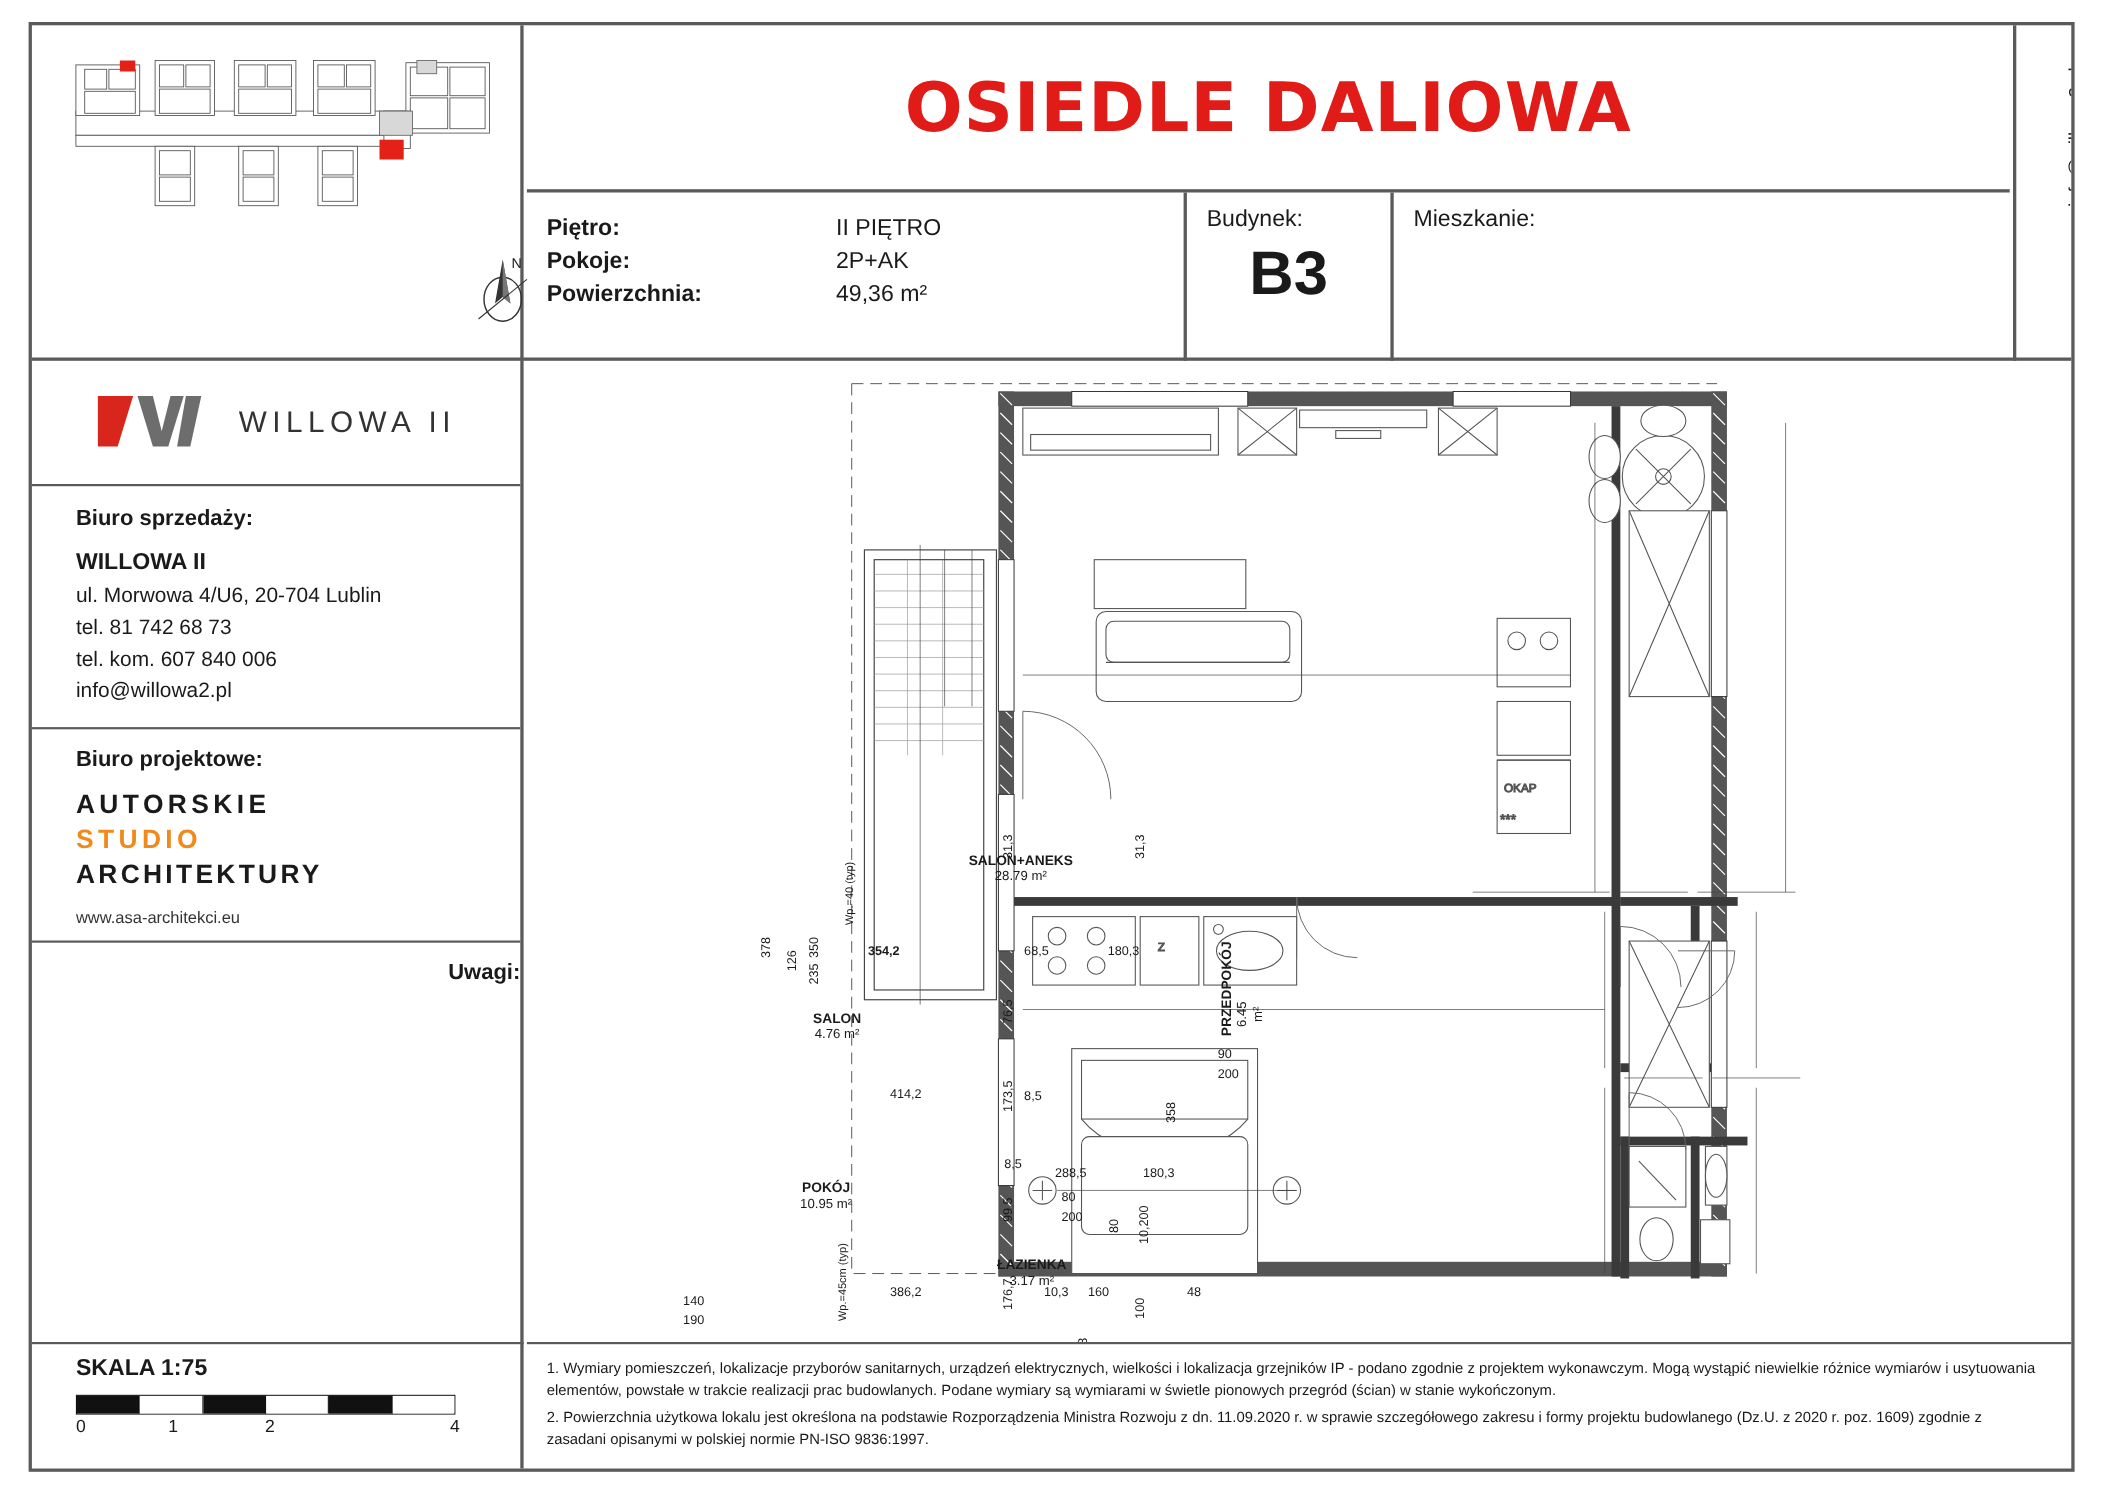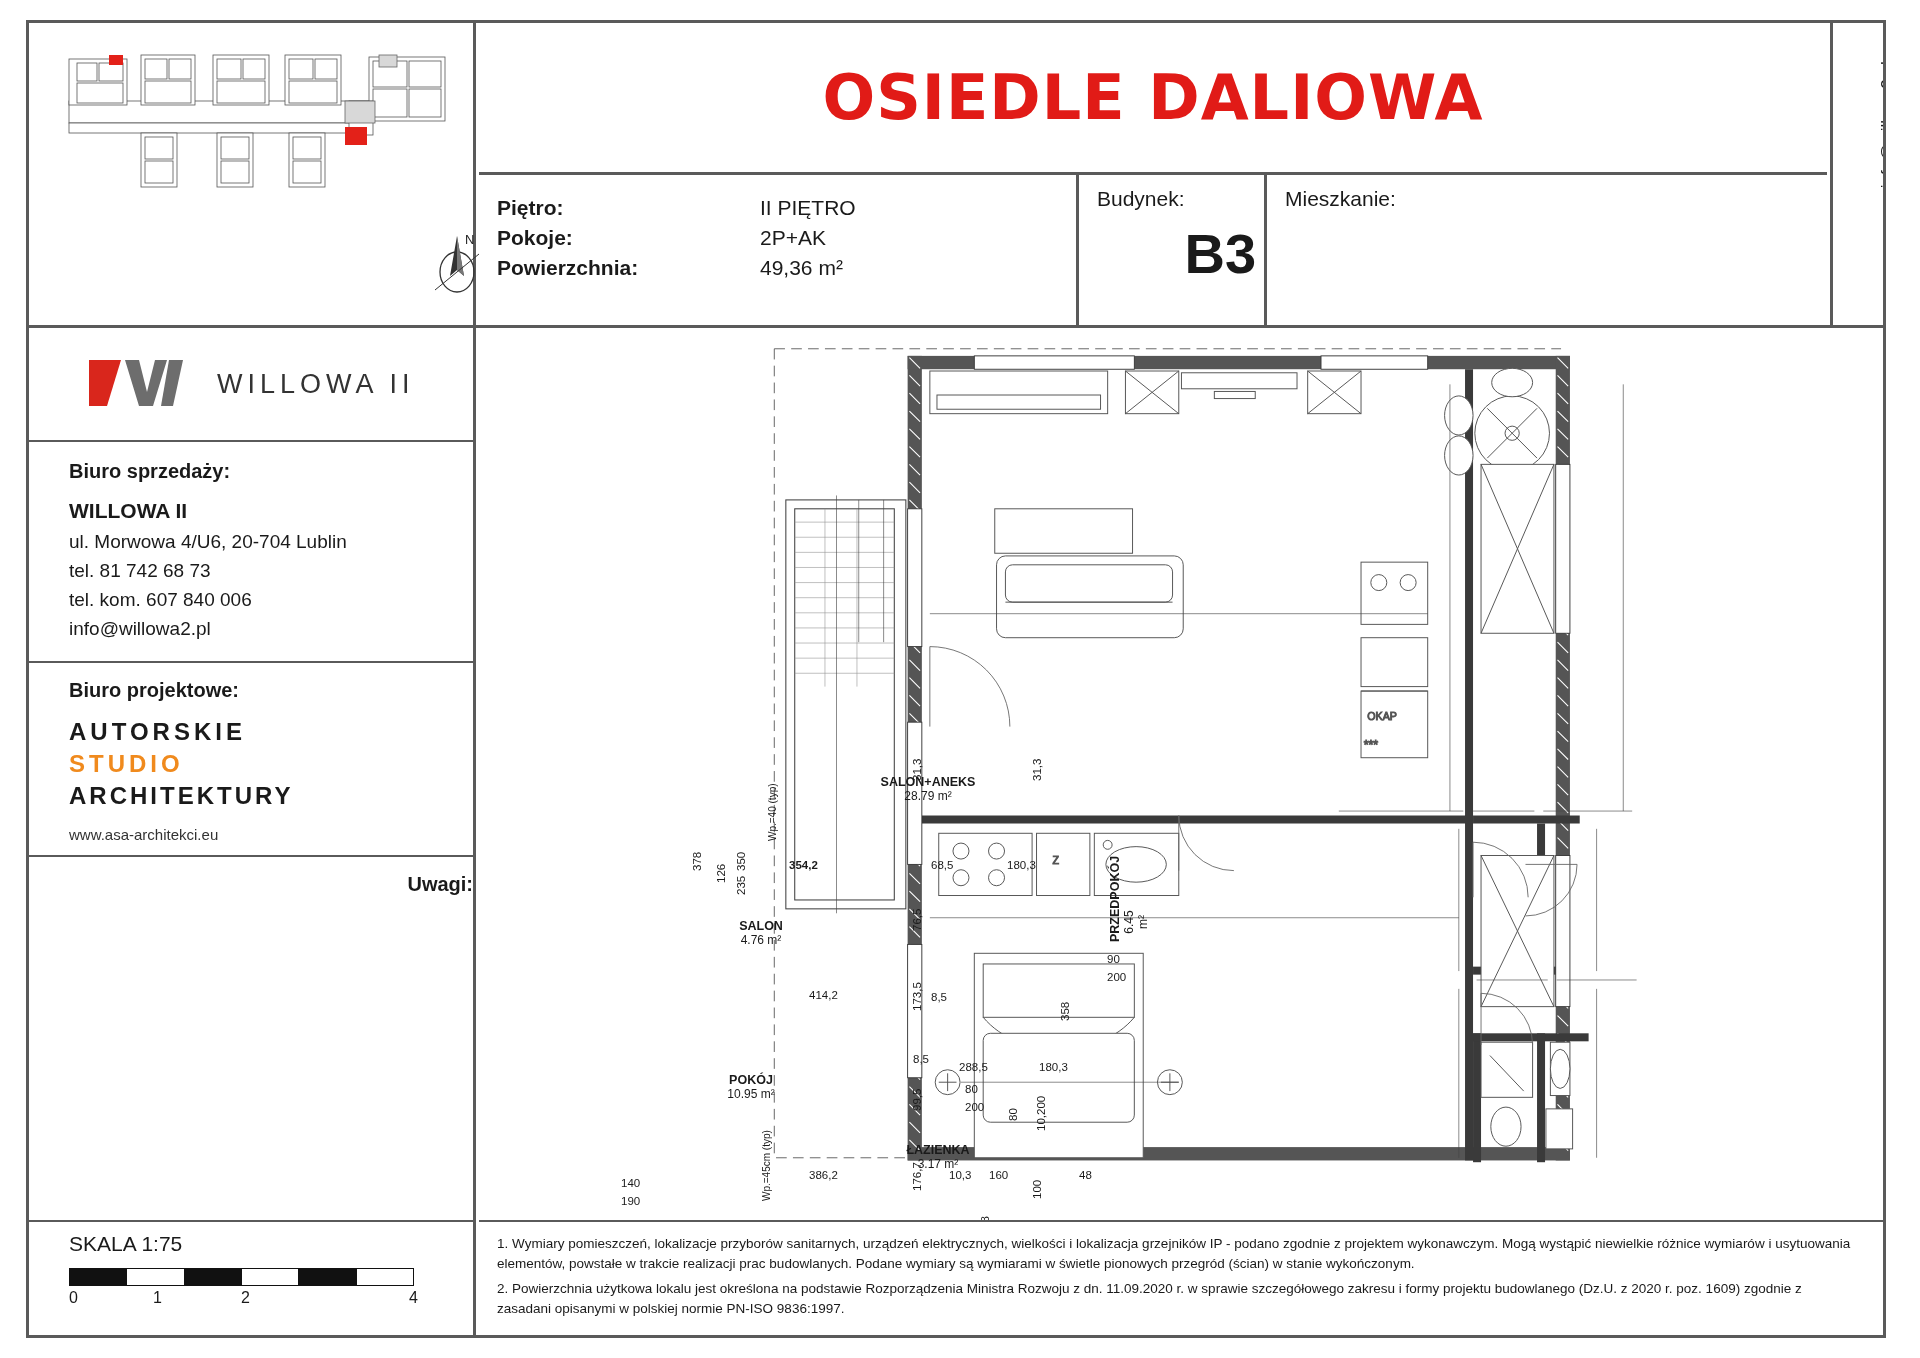--- a/index.html
+++ b/index.html
@@ -41,21 +41,21 @@
     font-size:62px; font-weight:bold; letter-spacing:1px;
     color:#e11b17;
     font-family:"DejaVu Sans", sans-serif;
   }
   .metarow { position:absolute; left:0; top:152px; right:0; bottom:0; display:flex; }
   .meta-left { flex:0 0 600px; padding:18px 0 0 18px; border-right:3px solid #5a5a5a; }
   .meta-left table { border-collapse:collapse; }
   .meta-left td { font-size:21px; padding:3px 0; }
   .meta-left td.lab { font-weight:bold; width:185px; }
   .meta-left td.val { padding-left:78px; white-space:nowrap; }
-  .meta-bud { flex:0 0 188px; border-right:3px solid #5a5a5a; display:flex; flex-direction:row; align-items:center; }
+  .meta-bud { flex:0 0 188px; border-right:3px solid #5a5a5a; display:flex; flex-direction:column; align-items:center; }
   .meta-mie { flex:1; display:flex; flex-direction:column; align-items:center; }
   .meta-cap { font-size:21px; margin-top:12px; align-self:flex-start; padding-left:18px; }
   .meta-big { font-size:56px; font-weight:bold; margin-top:4px; }
   .meta-big.mie { font-size:62px; }
 
   .webstrip {
     position:absolute; right:0; top:0; width:53px; height:305px;
     border-left:3px solid #5a5a5a;
     overflow:hidden;
   }
@@ -83,21 +83,21 @@
   .asa3 { font-size:24px; font-weight:bold; letter-spacing:3px; margin-top:4px; }
   .asaurl { font-size:15px; margin-top:16px; color:#333; }
   .notesbox { padding:16px 0 0 40px;text-align:right; }
 
   
   .scalebox {
     position:absolute; left:0; bottom:0; width:447px; height:115px;
     border-right:3px solid #5a5a5a; border-top:2px solid #5a5a5a;
     padding:10px 0 0 40px;
   }
-  .scaletitle { font-size:21px; font-weight:normal; margin-bottom:12px; }
+  .scaletitle { font-size:21px; font-weight:bold; margin-bottom:12px; }
   .bar { width:345px; height:18px; border:1.5px solid #111; display:flex; }
   .bar div { flex:1; border-right:1.5px solid #111; }
   .bar div:last-child { border-right:none; }
   .bar .blk { background:#111; }
   .bar .wht { background:#fff; }
   .ticks { width:352px; position:relative; height:22px; font-size:16px; margin-top:3px; }
   .ticks span { position:absolute; }
 
   
   .footnotes {

